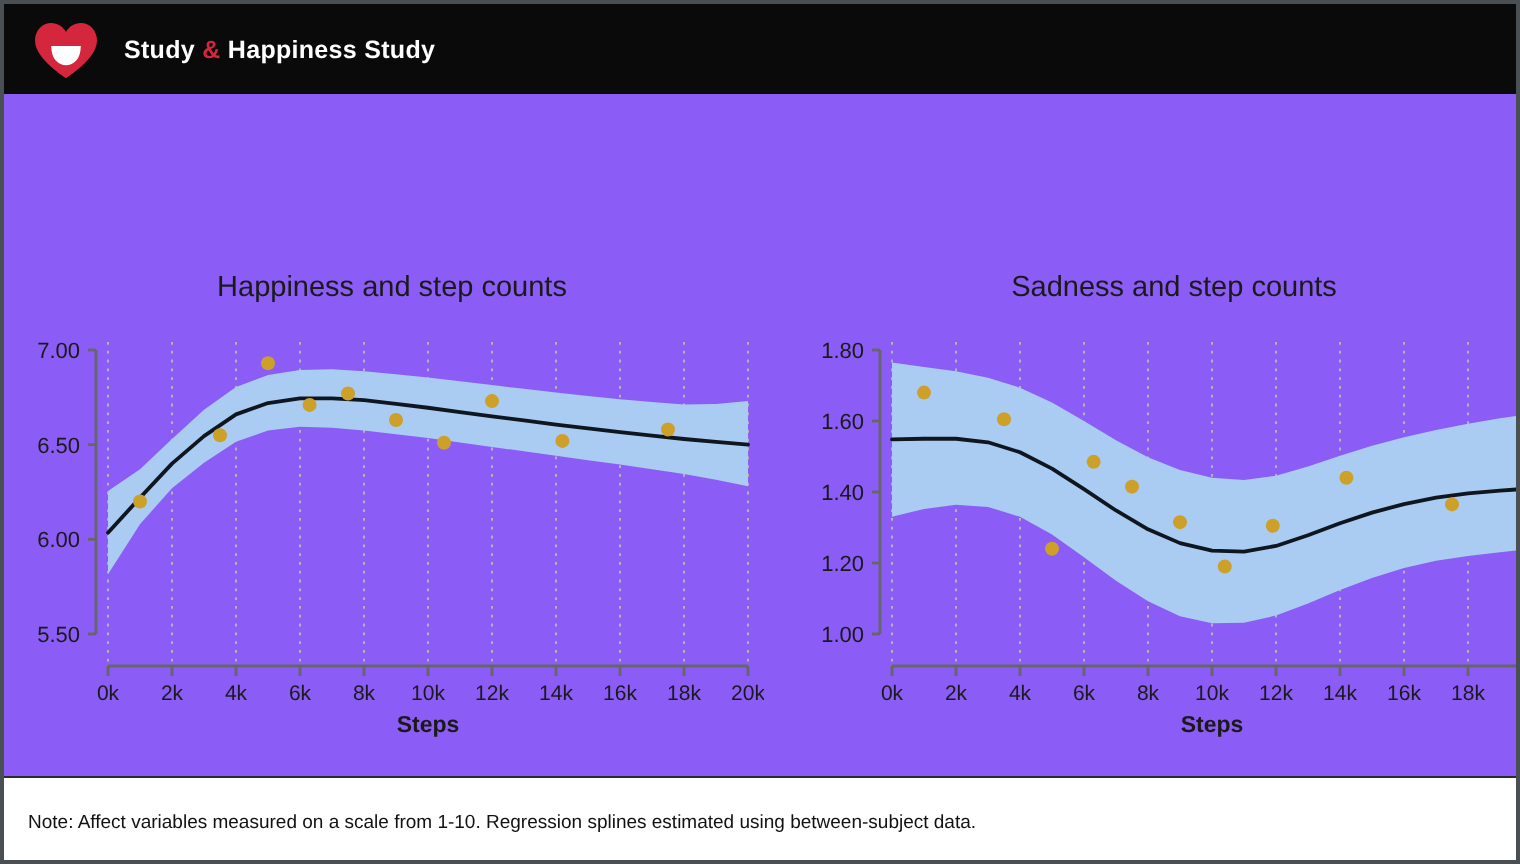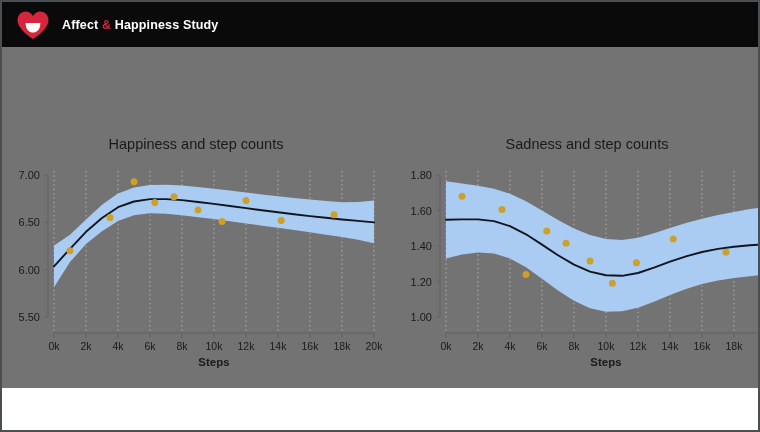--- a/index.html
+++ b/index.html
@@ -50,21 +50,21 @@
     color: #d4263c;
   }
 
   
   #content {
     position: absolute;
     left: 0;
     top: 45px;
     right: 0;
     bottom: 42px;
-    background: #737373;
+    background: #8b5cf6;
     padding-left: 17px;
   }
   .panel {
     position: absolute;
     top: 0;
     width: 380px;
     height: 100%;
   }
   #panel-left  { left: 0px; }
   #panel-right { left: 392px; }
@@ -111,21 +111,21 @@
 
 <div id="page">
 
   <div id="header">
     <span id="logo-mark">
       <svg viewBox="0 0 34 30" width="34" height="30" aria-hidden="true">
         <path d="M17 29 C17 29 1.5 19.5 1.5 10.2 C1.5 5.2 5.2 1.5 9.6 1.5 C12.8 1.5 15.6 3.4 17 6.0 C18.4 3.4 21.2 1.5 24.4 1.5 C28.8 1.5 32.5 5.2 32.5 10.2 C32.5 19.5 17 29 17 29 Z" fill="#d4263c"></path>
         <path d="M9.6 13.0 L24.4 13.0 C24.4 19.6 20.8 22.6 17 22.6 C13.2 22.6 9.6 19.6 9.6 13.0 Z" fill="#ffffff"></path>
       </svg>
     </span>
-    <span id="brand-title"><span>Affect </span><span class="amp">&amp;</span><span> Happiness Study</span></span>
+    <span id="brand-title"><span>Study </span><span class="amp">&amp;</span><span> Happiness Study</span></span>
   </div>
 
   <div id="content">
 
     <div class="panel" id="panel-left">
       <div class="panel-title">Happiness and step counts</div>
       <svg class="plot-svg" id="svg-happiness" width="380" height="220">
           <g>
             <line x1="52" x2="52" y1="4" y2="164" stroke="#b4b4b4" stroke-width="1" stroke-dasharray="1.4,3"></line>
             <line x1="84" x2="84" y1="4" y2="164" stroke="#b4b4b4" stroke-width="1" stroke-dasharray="1.4,3"></line>
@@ -248,14 +248,17 @@
             <text x="340" y="183" text-anchor="middle" font-family="&quot;Liberation Sans&quot;, sans-serif" font-size="10.5" fill="#1a1a1a">18k</text>
             <line x1="372" x2="372" y1="166" y2="171" stroke="#666666" stroke-width="1.4"></line>
             <text x="372" y="183" text-anchor="middle" font-family="&quot;Liberation Sans&quot;, sans-serif" font-size="10.5" fill="#1a1a1a">20k</text>
             <text x="212" y="199" text-anchor="middle" font-family="&quot;Liberation Sans&quot;, sans-serif" font-size="11.5" font-weight="bold" fill="#1a1a1a">Steps</text>
           </g>
         </svg>
     </div>
 
   </div>
 
+  <div id="footer">
+    <div id="footer-note">Note: Affect variables measured on a scale from 1-10. Regression splines estimated using between-subject data.</div>
+  </div>
 
 </div>
 
 </body></html>

